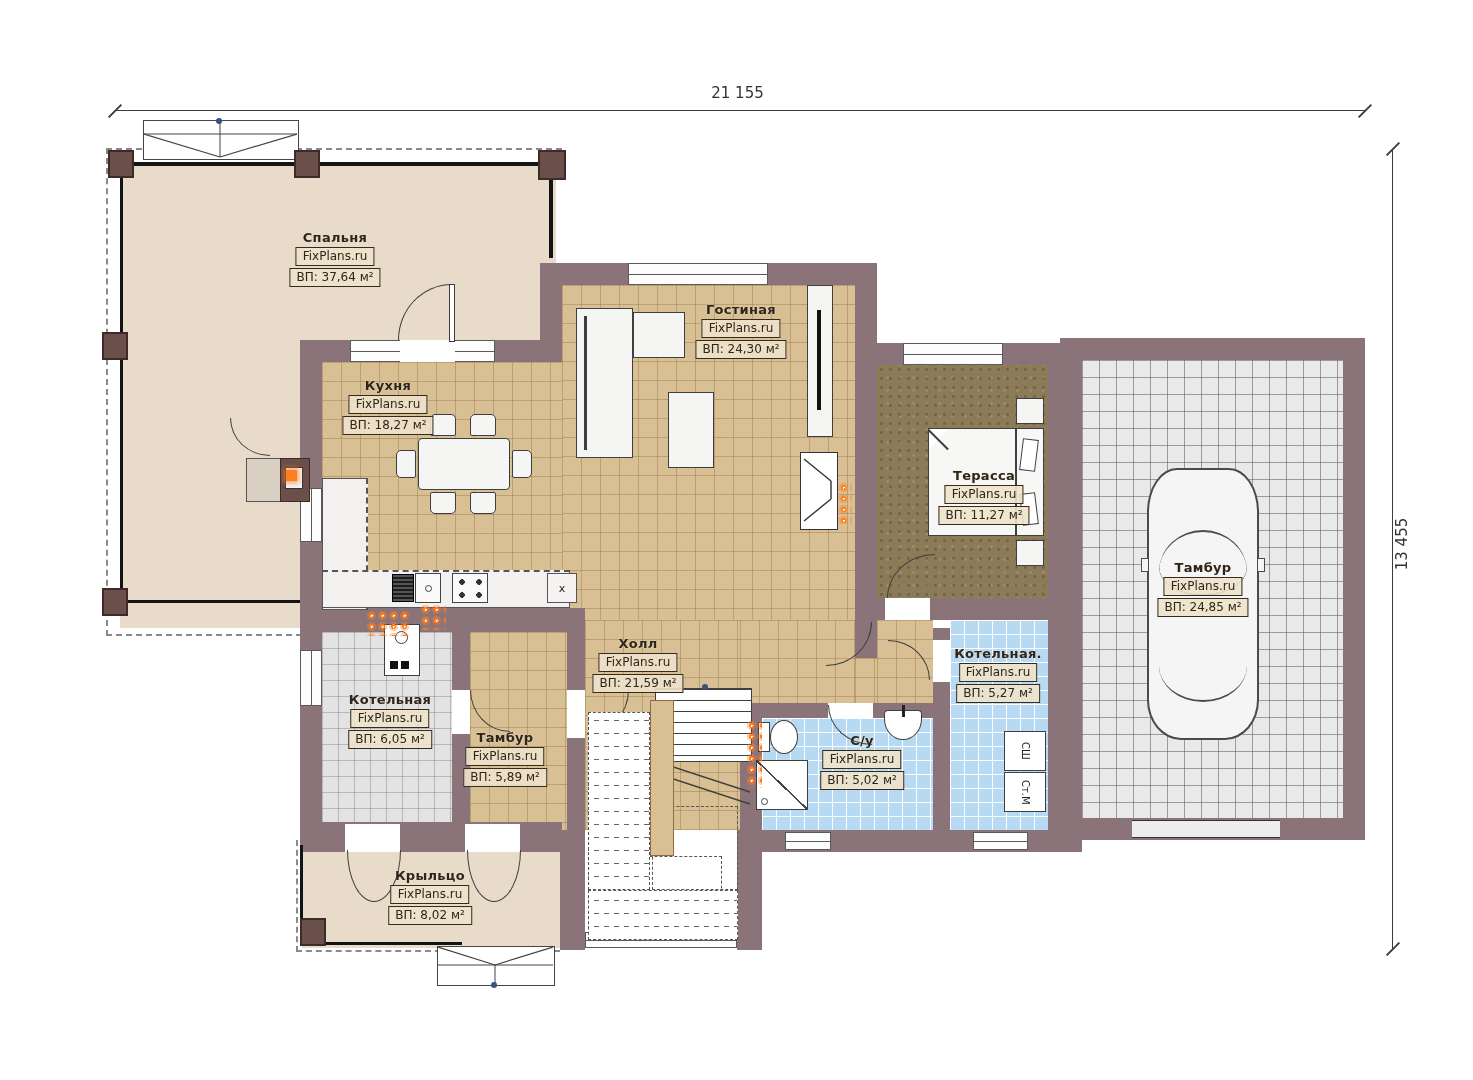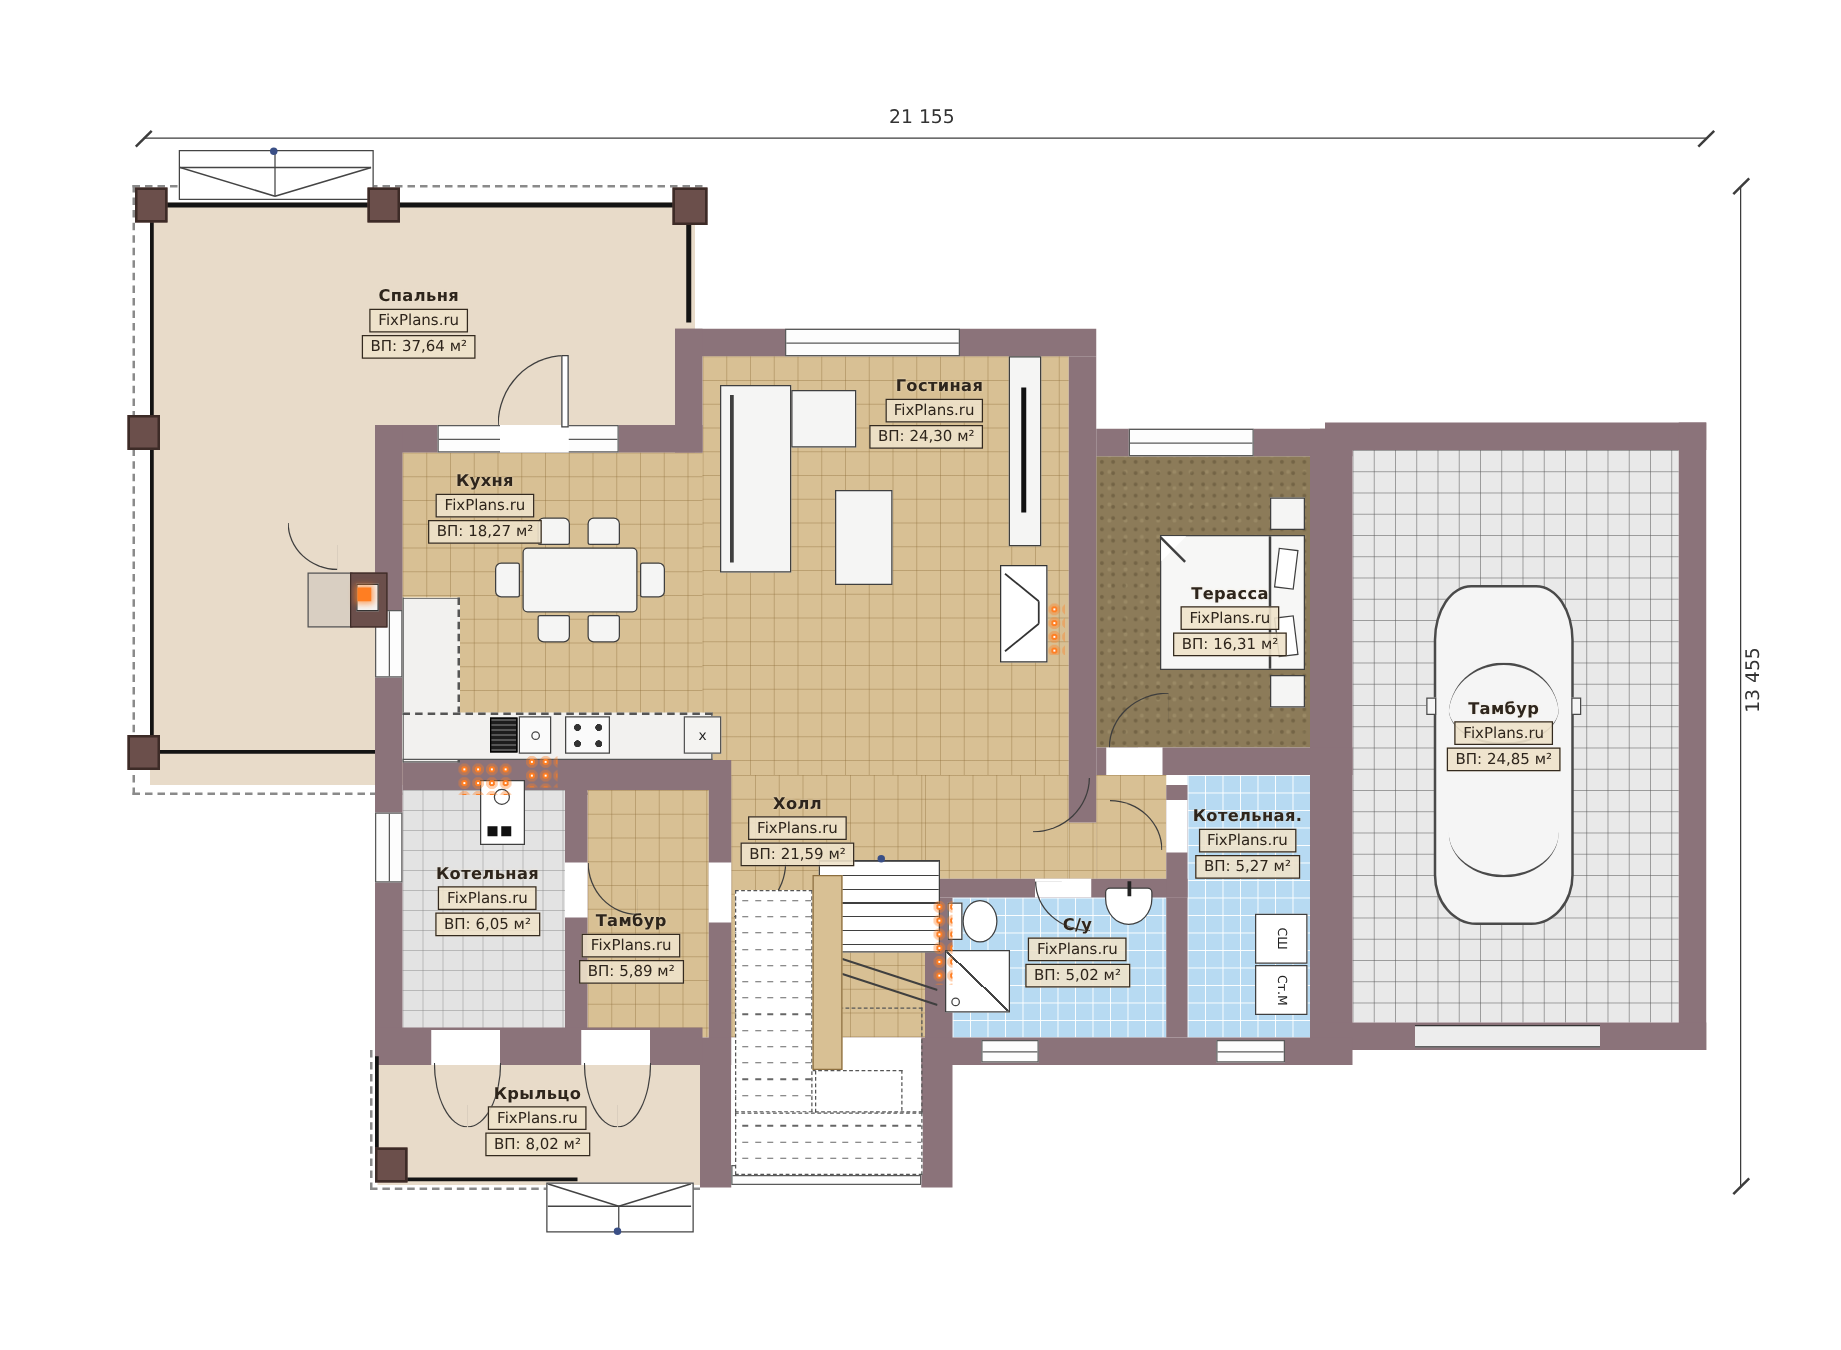--- a/index.html
+++ b/index.html
@@ -268,29 +268,29 @@
   <div class="room-label" style="left:335px;top:230px;">
     <div class="rl-name">Спальня</div>
     <div class="rl-box">FixPlans.ru</div>
     <div class="rl-box">ВП: 37,64 м²</div>
   </div>
   <div class="room-label" style="left:388px;top:378px;">
     <div class="rl-name">Кухня</div>
     <div class="rl-box">FixPlans.ru</div>
     <div class="rl-box">ВП: 18,27 м²</div>
   </div>
-  <div class="room-label" style="left:741px;top:302px;align-items:flex-end;">
+  <div class="room-label" style="left:741px;top:302px;">
     <div class="rl-name">Гостиная</div>
     <div class="rl-box">FixPlans.ru</div>
     <div class="rl-box">ВП: 24,30 м²</div>
   </div>
   <div class="room-label" style="left:984px;top:468px;">
     <div class="rl-name">Терасса</div>
     <div class="rl-box">FixPlans.ru</div>
-    <div class="rl-box">ВП: 16,31 м²</div>
+    <div class="rl-box">ВП: 11,27 м²</div>
   </div>
   <div class="room-label" style="left:1203px;top:560px;">
     <div class="rl-name">Тамбур</div>
     <div class="rl-box">FixPlans.ru</div>
     <div class="rl-box">ВП: 24,85 м²</div>
   </div>
   <div class="room-label" style="left:638px;top:636px;text-align:right;">
     <div class="rl-name">Холл</div>
     <div class="rl-box">FixPlans.ru</div>
     <div class="rl-box">ВП: 21,59 м²</div>

